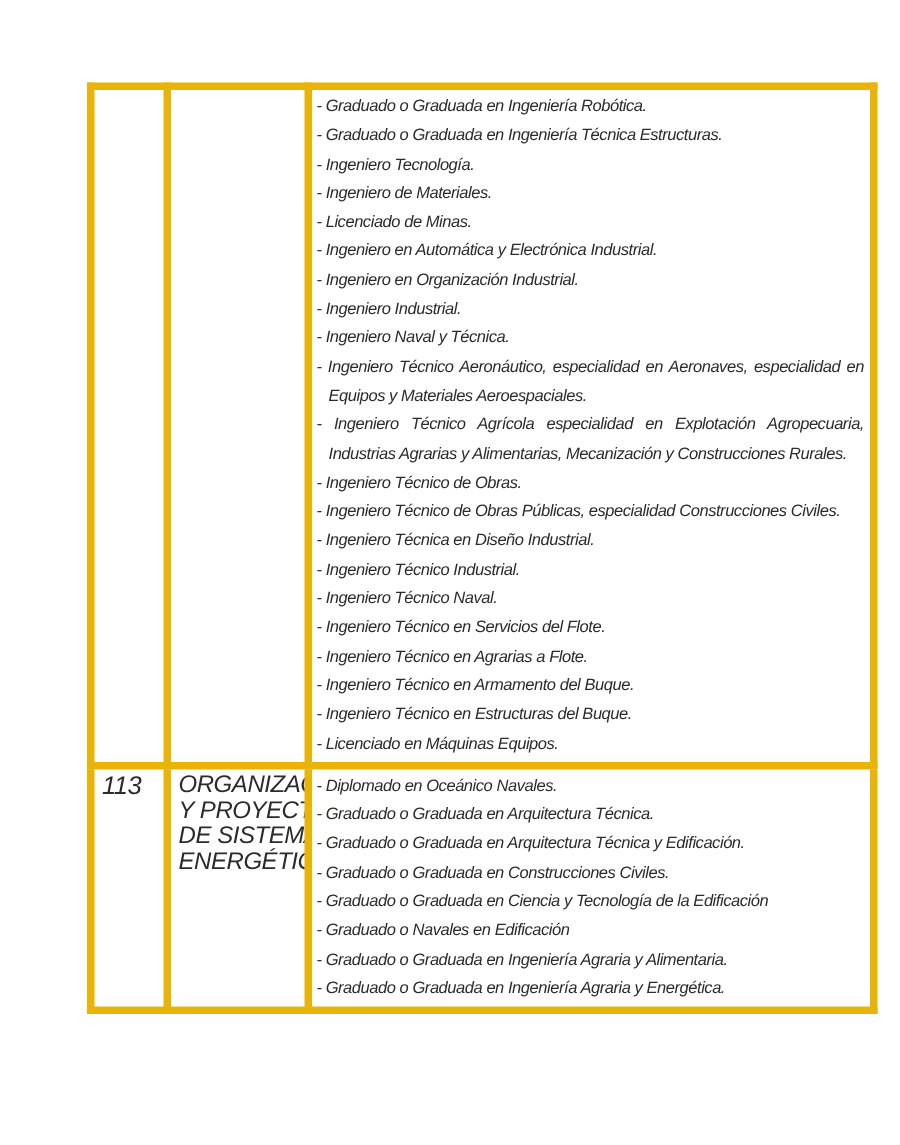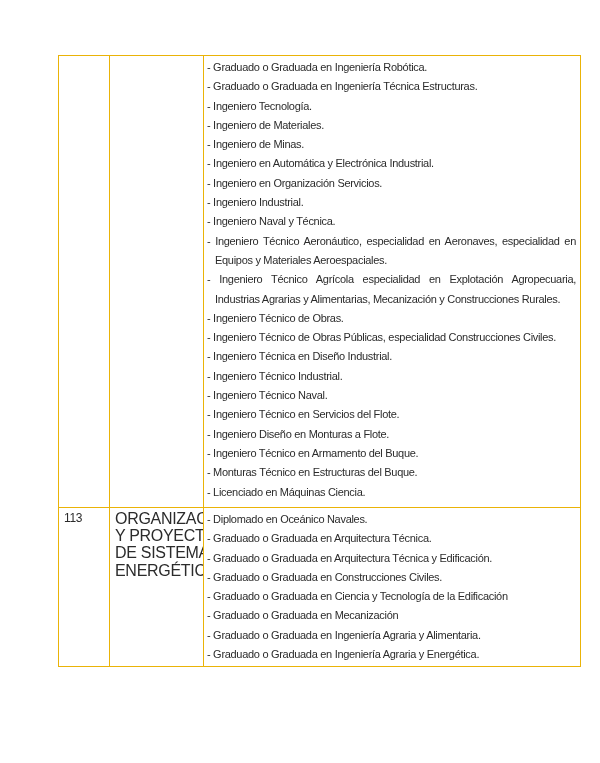--- a/index.html
+++ b/index.html
@@ -17,32 +17,33 @@
   }
   .doc-table {
     position: absolute;
     left: 58px;
     top: 55px;
     width: 522px;
     border-collapse: collapse;
     table-layout: fixed;
   }
   .doc-table td {
-    border: 1px solid #eab308;
+    border: 5px solid #eab308;
     vertical-align: top;
     padding: 2px 4px 2px 3px;
     overflow: hidden;
+    font-style: italic;
   }
   col.c1 { width: 51px; }
   col.c2 { width: 94px; }
   col.c3 { width: 377px; }
   tr.row-1 { height: 452px; }
   tr.row-2 { height: 155px; }
   .code {
-    font-size: 12px;
+    font-size: 17px;
     letter-spacing: -0.3px;
     line-height: 17px;
     padding-left: 2px;
   }
   .title-line {
     font-size: 16px;
     letter-spacing: -0.3px;
     line-height: 17.2px;
     padding-left: 2px;
     white-space: nowrap;
@@ -67,54 +68,54 @@
     </colgroup>
   <tbody>
     <tr class="row-1">
       <td></td>
       <td></td>
       <td>
         <div class="q-item">- Graduado o Graduada en Ingeniería Robótica.</div>
         <div class="q-item">- Graduado o Graduada en Ingeniería Técnica Estructuras.</div>
         <div class="q-item">- Ingeniero Tecnología.</div>
         <div class="q-item">- Ingeniero de Materiales.</div>
-        <div class="q-item">- Ingeniero de Minas.</div>
+        <div class="q-item">- Licenciado de Minas.</div>
         <div class="q-item">- Ingeniero en Automática y Electrónica Industrial.</div>
-        <div class="q-item">- Ingeniero en Organización Servicios.</div>
+        <div class="q-item">- Ingeniero en Organización Industrial.</div>
         <div class="q-item">- Ingeniero Industrial.</div>
         <div class="q-item">- Ingeniero Naval y Técnica.</div>
         <div class="q-item">- Ingeniero Técnico Aeronáutico, especialidad en Aeronaves, especialidad en Equipos y Materiales Aeroespaciales.</div>
         <div class="q-item">- Ingeniero Técnico Agrícola especialidad en Explotación Agropecuaria, Industrias Agrarias y Alimentarias, Mecanización y Construcciones Rurales.</div>
         <div class="q-item">- Ingeniero Técnico de Obras.</div>
         <div class="q-item">- Ingeniero Técnico de Obras Públicas, especialidad Construcciones Civiles.</div>
         <div class="q-item">- Ingeniero Técnica en Diseño Industrial.</div>
         <div class="q-item">- Ingeniero Técnico Industrial.</div>
         <div class="q-item">- Ingeniero Técnico Naval.</div>
         <div class="q-item">- Ingeniero Técnico en Servicios del Flote.</div>
-        <div class="q-item">- Ingeniero Diseño en Monturas a Flote.</div>
+        <div class="q-item">- Ingeniero Técnico en Agrarias a Flote.</div>
         <div class="q-item">- Ingeniero Técnico en Armamento del Buque.</div>
-        <div class="q-item">- Monturas Técnico en Estructuras del Buque.</div>
-        <div class="q-item">- Licenciado en Máquinas Ciencia.</div>
+        <div class="q-item">- Ingeniero Técnico en Estructuras del Buque.</div>
+        <div class="q-item">- Licenciado en Máquinas Equipos.</div>
       </td>
     </tr>
     <tr class="row-2">
       <td>
         <div class="code">113</div>
       </td>
       <td>
         <div class="title-line">ORGANIZACIÓN</div>
         <div class="title-line">Y PROYECTOS</div>
         <div class="title-line">DE SISTEMAS</div>
         <div class="title-line">ENERGÉTICOS</div>
       </td>
       <td>
         <div class="q-item">- Diplomado en Oceánico Navales.</div>
         <div class="q-item">- Graduado o Graduada en Arquitectura Técnica.</div>
         <div class="q-item">- Graduado o Graduada en Arquitectura Técnica y Edificación.</div>
         <div class="q-item">- Graduado o Graduada en Construcciones Civiles.</div>
         <div class="q-item">- Graduado o Graduada en Ciencia y Tecnología de la Edificación</div>
-        <div class="q-item">- Graduado o Graduada en Mecanización</div>
+        <div class="q-item">- Graduado o Navales en Edificación</div>
         <div class="q-item">- Graduado o Graduada en Ingeniería Agraria y Alimentaria.</div>
         <div class="q-item">- Graduado o Graduada en Ingeniería Agraria y Energética.</div>
       </td>
     </tr>
   </tbody>
 </table>
 
 </body></html>

